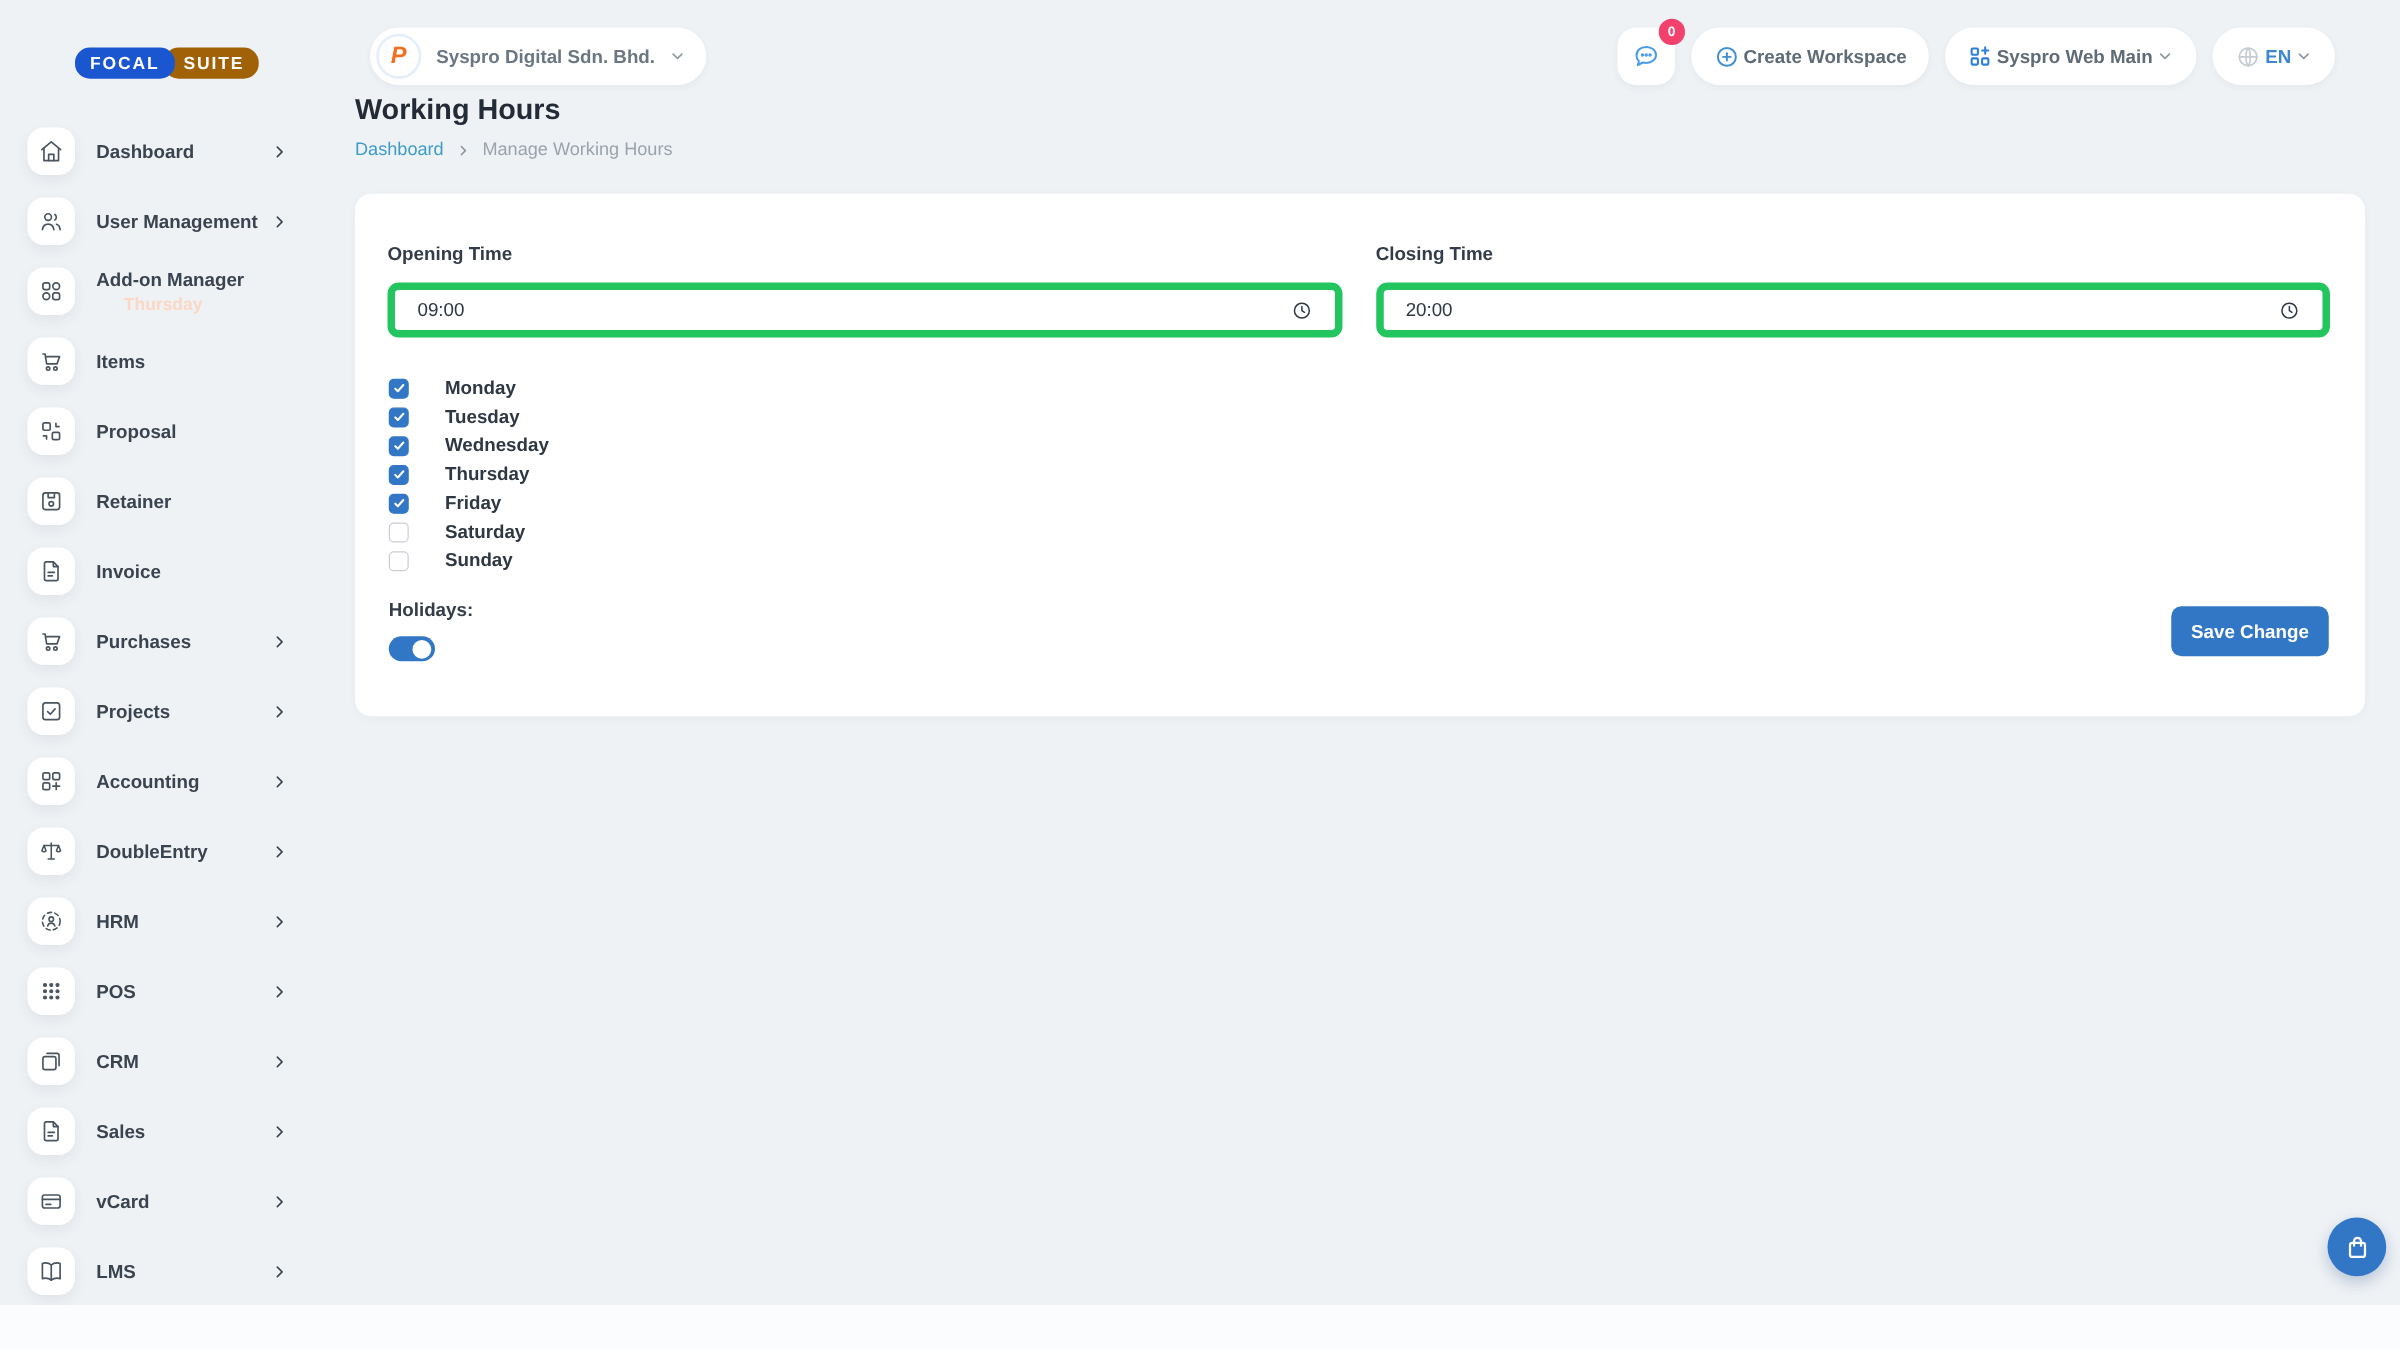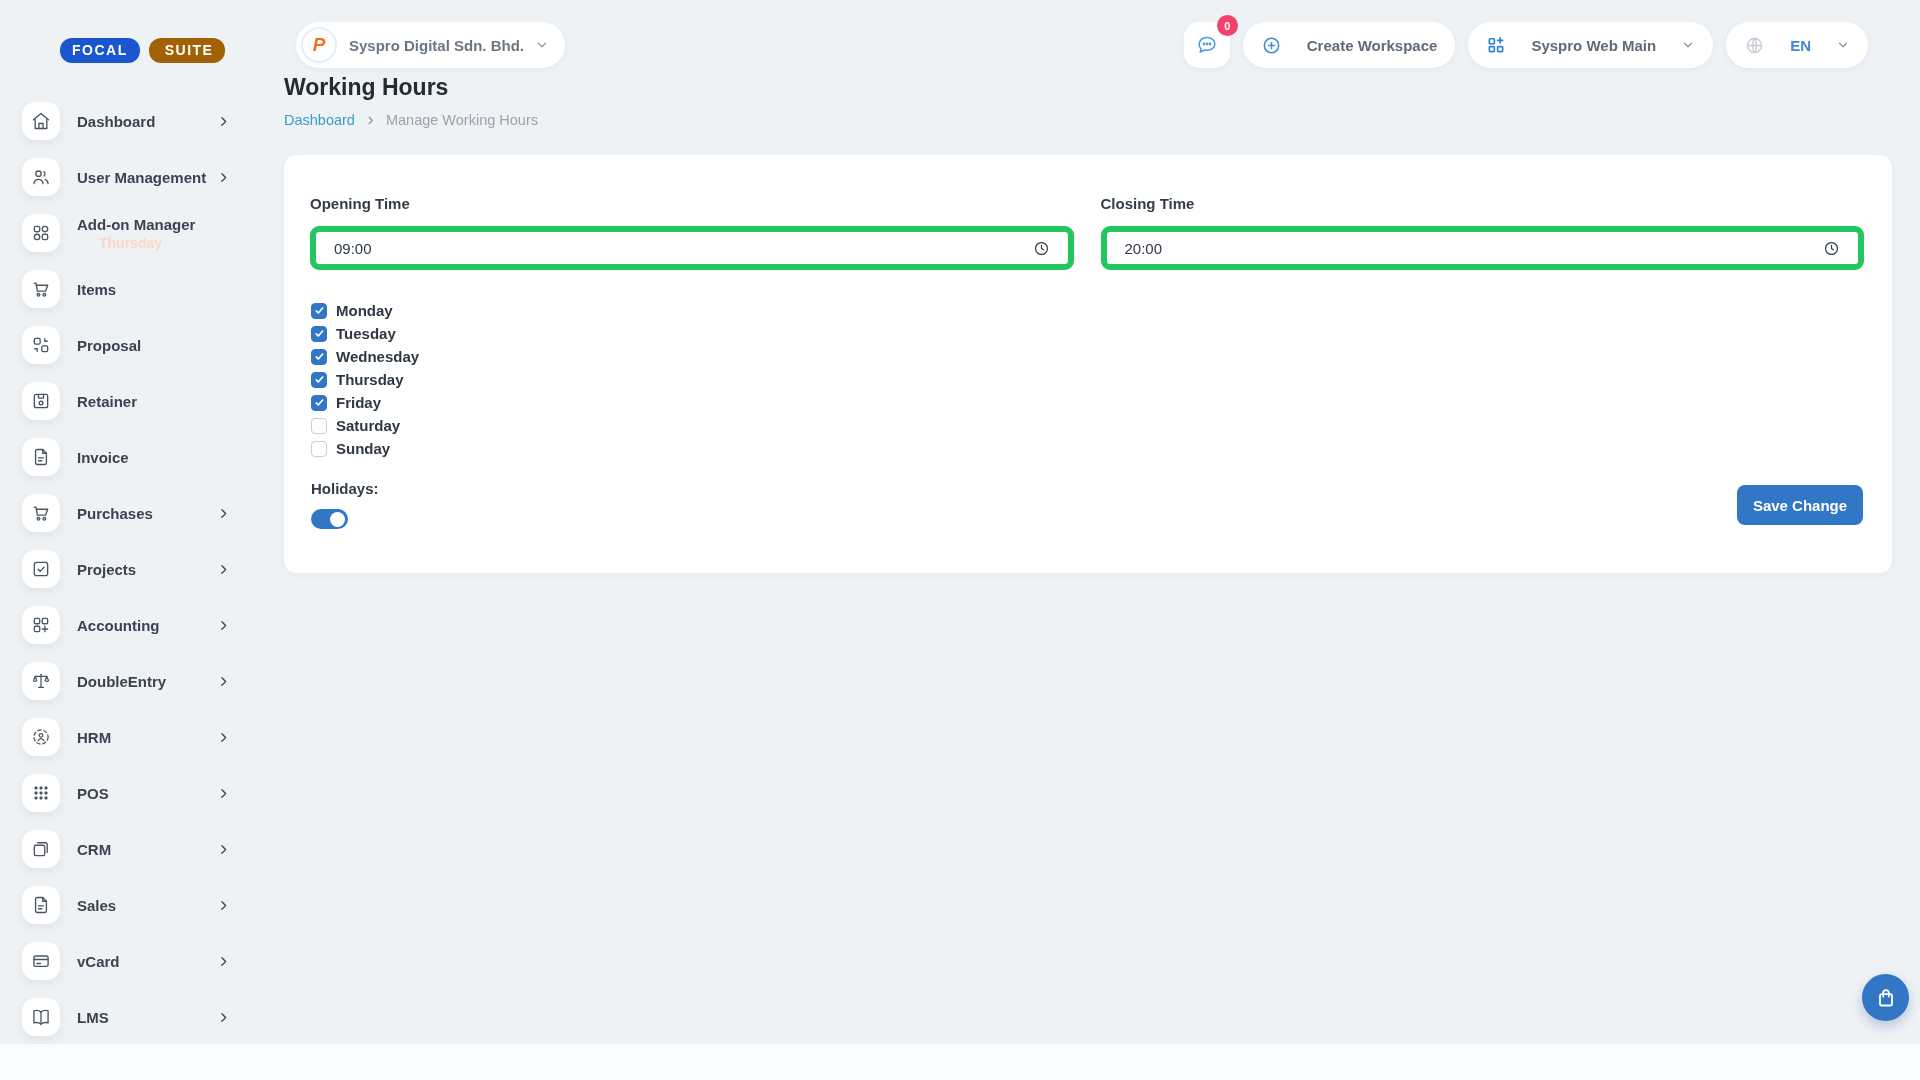--- a/index.html
+++ b/index.html
@@ -8,21 +8,21 @@
     font-family: "Liberation Sans", "DejaVu Sans", sans-serif;
     background:#eff2f5;
     position:relative;
     overflow:hidden;
     color:#39424e;
   }
   .footer-strip{ position:absolute; left:0; bottom:0; width:1920px; height:36px; background:#fbfcfd; }
 
   
   .sidebar{ position:absolute; left:0; top:0; width:260px; height:1080px; }
-  .logo{ position:absolute; left:60px; top:38px; display:flex; align-items:center;gap:18px; }
+  .logo{ position:absolute; left:60px; top:38px; display:flex; align-items:center; }
   .logo-part{ color:#fff; font-weight:bold; font-size:14px; letter-spacing:1.5px; padding:4px 12px; line-height:1.2; }
   .logo-focal{ background:#1a56cf; border-radius:12px; position:relative; z-index:2; }
   .logo-suite{ background:#a16207; border-radius:12px; margin-left:-9px; padding-left:16px; z-index:1; }
   .menu{ position:absolute; top:93px; left:0; width:260px; }
   .side-item{ height:56px; display:flex; align-items:center; padding-left:22px; cursor:pointer; }
   .tile{ width:38px; height:38px; background:#fff; border-radius:13px; box-shadow:0 4px 10px rgba(30,40,60,.07);
          display:flex; align-items:center; justify-content:center; flex:none; }
   .tile svg{ stroke:#4a5560; }
   .slabel-wrap{ margin-left:17px; flex:1; display:flex; flex-direction:column; }
   .slabel{ font-size:15px; font-weight:bold; color:#3a4450; }
@@ -35,21 +35,21 @@
   .ws-logo{ width:36px; height:36px; border-radius:50%; border:2px solid #e4eefa; background:#fff;
     display:flex; align-items:center; justify-content:center; font-weight:bold; font-style:italic; color:#f26f21; font-size:19px; }
   .ws-name{ margin-left:12px; font-size:15px; font-weight:bold; color:#6b7683;text-align:center; }
   .ws-chev{ margin-left:11px; display:flex; }
 
   .header-right{ position:absolute; top:22px; right:52px; display:flex; gap:13px; align-items:center; height:46px; }
   .hbtn{ background:#fff; height:46px; display:flex; align-items:center; box-shadow:0 2px 6px rgba(30,40,60,.05); cursor:pointer; }
   .chat-btn{ width:46px; justify-content:center; position:relative; border-radius:15px; }
   .badge{ position:absolute; top:-7px; right:-8px; width:21px; height:21px; border-radius:50%;
     background:#f1416c; color:#fff; font-size:11px; font-weight:bold; display:flex; align-items:center; justify-content:center; }
-  .pill-btn{ border-radius:23px; padding:0 18px; gap:25px; font-size:15px; font-weight:bold; color:#5f6b76; }
+  .pill-btn{ border-radius:23px; padding:0 18px; gap:3px; font-size:15px; font-weight:bold; color:#5f6b76; }
   .lang-code{ color:#3d87d3; font-weight:bold; font-size:15px; }
 
   
   .page-title{ position:absolute; left:284px; top:74px; font-size:23px; font-weight:bold; color:#222b36; }
   .breadcrumb{ position:absolute; left:284px; top:112px; display:flex; align-items:center; gap:10px; font-size:14.5px; }
   .bc-link{ color:#3d9cc9; cursor:pointer; }
   .bc-sep{ color:#8d97a1; display:flex; }
   .bc-current{ color:#9aa3ad; }
 
   
@@ -63,21 +63,21 @@
   .clock{ display:flex; }
 
   .days-section{ padding:29px 28px 0 27px; }
   .section-label{ font-size:15px; font-weight:bold; color:#333c48; margin-bottom:11px; }
   .day-row{ display:flex; align-items:center; height:23px; gap:9px; cursor:pointer; }
   .cbox{ width:16px; height:16px; border-radius:4px; border:1px solid #c9ced5; background:#fff;
     display:flex; align-items:center; justify-content:center; flex:none; }
   .cbox svg{ display:none; }
   .day-row.checked .cbox{ background:#3277c6; border-color:#3277c6; }
   .day-row.checked .cbox svg{ display:block; }
-  .day-name{ font-size:15px; font-weight:bold; color:#2e3742; }
+  .day-name{ font-size:15px; font-weight:bold; color:#2e3742;margin-left:20px; }
 
   .holidays-section{ padding:20px 28px 0 27px; }
   .toggle{ width:37px; height:20px; border-radius:11px; background:#c6ccd4; position:relative; cursor:pointer; margin-top:12px; }
   .toggle.on{ background:#3277c6; }
   .knob{ position:absolute; top:2.5px; left:3px; width:15px; height:15px; border-radius:50%; background:#fff; }
   .toggle.on .knob{ left:19px; }
 
   .save-btn{ position:absolute; right:29px; bottom:48px; width:126px; height:40px; background:#3277c6; color:#fff;
     border:none; border-radius:8px; font-size:15px; font-weight:bold; font-family:inherit;
     display:flex; align-items:center; justify-content:center; cursor:pointer; }

